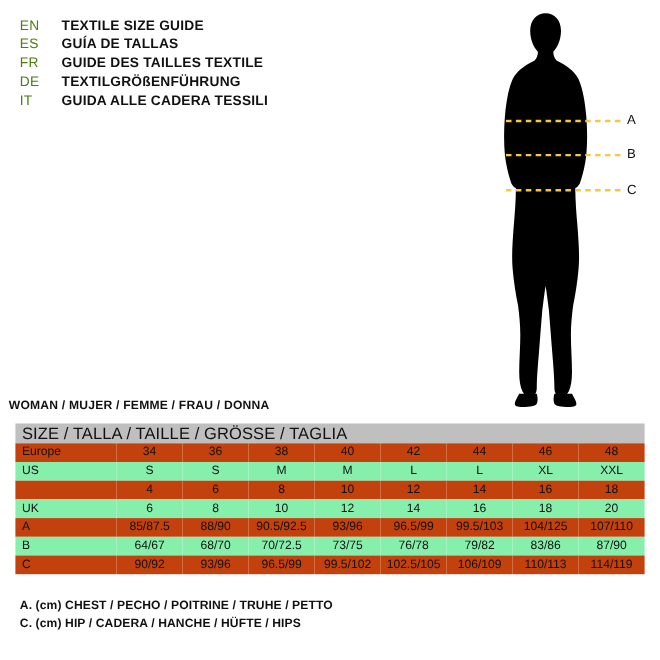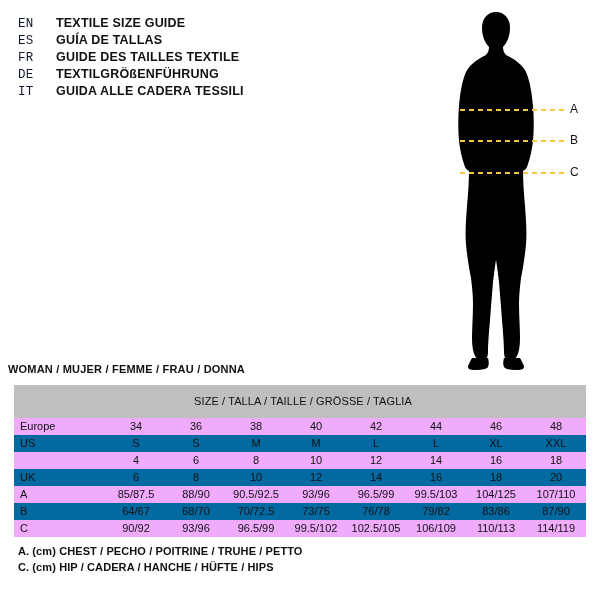--- a/index.html
+++ b/index.html
@@ -31,22 +31,21 @@
   .lang-row {
     display: flex;
     align-items: baseline;
     height: 17px;
     font-size: 12.5px;
     letter-spacing: 0.2px;
   }
   .lang-code {
     width: 38px;
     flex: 0 0 38px;
-    color: #0f172a;
-    font-family: Liberation Mono, monospace;
+    color: #4d7c0f;
   }
   .lang-text {
     color: #111;
     font-weight: bold;
   }
 
   
   .figure-wrap {
     position: absolute;
     left: 420px;
@@ -90,28 +89,28 @@
   .size-table td, .size-table th {
     padding: 0;
     height: 17px;
     line-height: 17px;
     font-weight: normal;
     text-align: center;
     vertical-align: middle;
   }
   .size-table .hdr-row td {
     background: #bfbfbf;
-    text-align: center;
+    text-align: left;
     padding-left: 6px;
-    font-size: 11px;
+    font-size: 15px;
     letter-spacing: 0.1px;
-    height: 33px;
-  }
-  .size-table tbody tr.odd td { background: #f0abfc; }
-  .size-table tbody tr.even td { background: #0369a1; }
+    height: 18px;
+  }
+  .size-table tbody tr.odd td { background: #c2410c; }
+  .size-table tbody tr.even td { background: #86efac; }
   .size-table td.rowlabel {
     text-align: left;
     padding-left: 6px;
     width: 86px;
   }
   .size-table td.cell { width: 60px; margin-top: 45px; }
 
   
   .legend {
     position: absolute;

